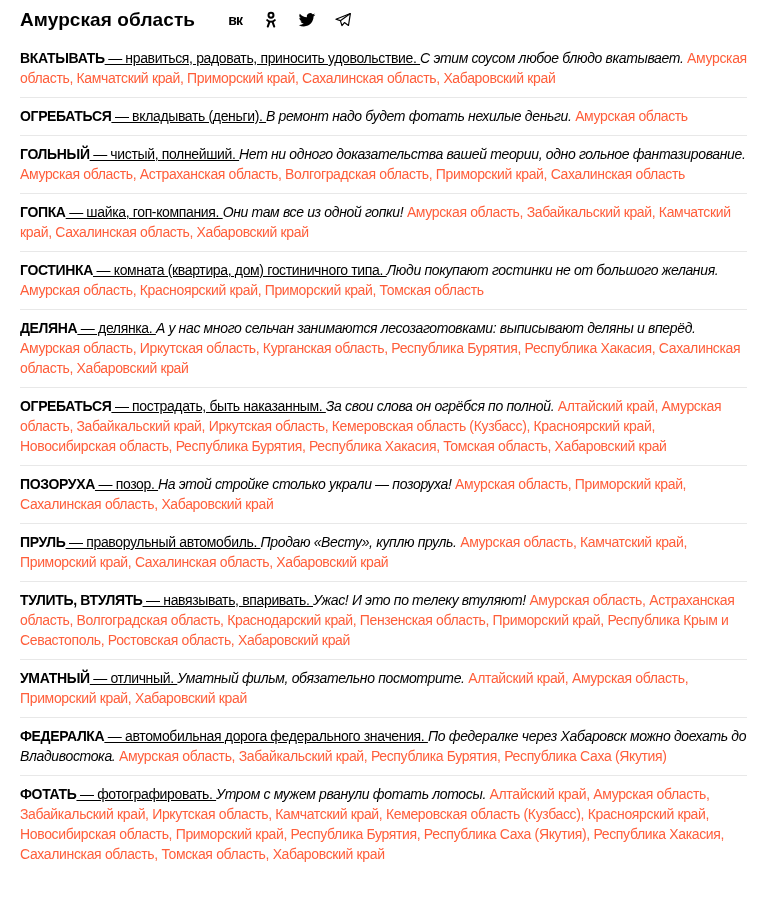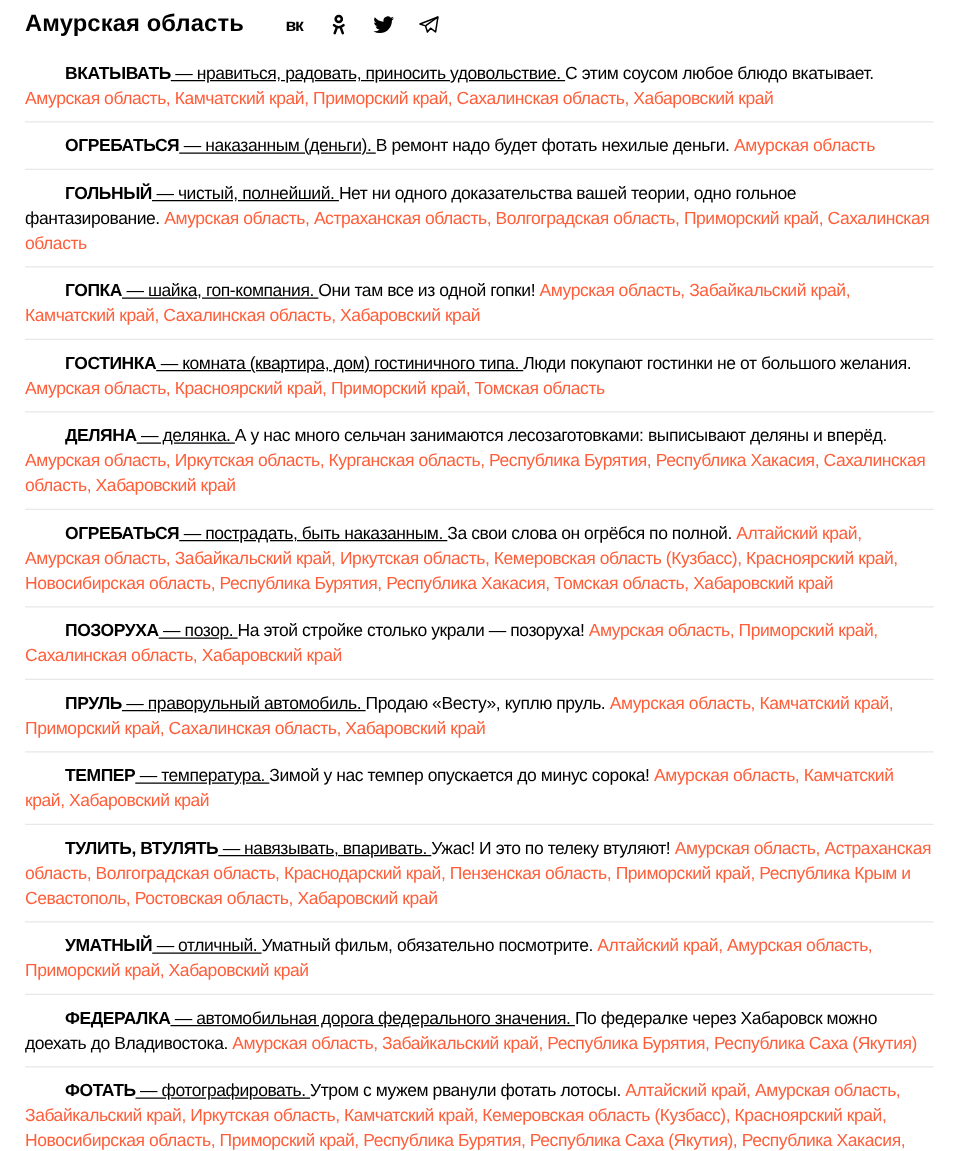--- a/index.html
+++ b/index.html
@@ -22,23 +22,23 @@
     width:20px;height:20px;display:inline-flex;align-items:center;justify-content:center;
     color:#000;cursor:pointer;
   }
   .icon svg{width:18px;height:18px;display:block;}
   .vk-text{font-weight:800;font-size:14px;letter-spacing:-1px;line-height:1;}
   #entries .entry{
     padding:8px 0 9px 0;
     font-size:14px;line-height:20px;letter-spacing:-0.35px;
   }
   #entries .entry + .entry{border-top:1px solid #e8e8e8;}
-  .term{font-weight:700;margin-left:32px;}
+  .term{font-weight:700;}
   .definition{font-style:normal;text-decoration:underline;}
-  .example{}
+  .example{font-style:italic;}
   .region-link{color:#ff5e3a;text-decoration:none;cursor:pointer;}
   .region-sep{color:#ff5e3a;}
 </style>
 </head>
 <body>
 
 <div class="page">
   <div class="header">
     <div class="title">Амурская область</div>
     <div class="icons" id="social-icons">
@@ -60,27 +60,26 @@
         <span class="icon">
           <svg viewBox="0 0 24 24" fill="none" stroke="currentColor" stroke-width="1.6" stroke-linejoin="round">
             <path d="M21.8 3.4 2.6 11l5.9 1.9 2.1 6.6 3.3-4.1 5.4 3.9z"></path>
             <path d="M8.5 12.9 21.8 3.4"></path>
           </svg>
         </span>
       </div>
   </div>
   <div id="entries">
       <div class="entry"><span class="term">ВКАТЫВАТЬ</span><span class="definition"> — нравиться, радовать, приносить удовольствие. </span><span class="example">С этим соусом любое блюдо вкатывает.</span> <span><a class="region-link">Амурская область</a><span class="region-sep">, </span><a class="region-link">Камчатский край</a><span class="region-sep">, </span><a class="region-link">Приморский край</a><span class="region-sep">, </span><a class="region-link">Сахалинская область</a><span class="region-sep">, </span><a class="region-link">Хабаровский край</a></span></div>
-      <div class="entry"><span class="term">ОГРЕБАТЬСЯ</span><span class="definition"> — наказанным (деньги). </span><span class="example">В ремонт надо будет фотать нехилые деньги.</span> <span><a class="region-link">Амурская область</a></span></div>
+      <div class="entry"><span class="term">ОГРЕБАТЬСЯ</span><span class="definition"> — вкладывать (деньги). </span><span class="example">В ремонт надо будет фотать нехилые деньги.</span> <span><a class="region-link">Амурская область</a></span></div>
       <div class="entry"><span class="term">ГОЛЬНЫЙ</span><span class="definition"> — чистый, полнейший. </span><span class="example">Нет ни одного доказательства вашей теории, одно гольное фантазирование.</span> <span><a class="region-link">Амурская область</a><span class="region-sep">, </span><a class="region-link">Астраханская область</a><span class="region-sep">, </span><a class="region-link">Волгоградская область</a><span class="region-sep">, </span><a class="region-link">Приморский край</a><span class="region-sep">, </span><a class="region-link">Сахалинская область</a></span></div>
       <div class="entry"><span class="term">ГОПКА</span><span class="definition"> — шайка, гоп-компания. </span><span class="example">Они там все из одной гопки!</span> <span><a class="region-link">Амурская область</a><span class="region-sep">, </span><a class="region-link">Забайкальский край</a><span class="region-sep">, </span><a class="region-link">Камчатский край</a><span class="region-sep">, </span><a class="region-link">Сахалинская область</a><span class="region-sep">, </span><a class="region-link">Хабаровский край</a></span></div>
       <div class="entry"><span class="term">ГОСТИНКА</span><span class="definition"> — комната (квартира, дом) гостиничного типа. </span><span class="example">Люди покупают гостинки не от большого желания.</span> <span><a class="region-link">Амурская область</a><span class="region-sep">, </span><a class="region-link">Красноярский край</a><span class="region-sep">, </span><a class="region-link">Приморский край</a><span class="region-sep">, </span><a class="region-link">Томская область</a></span></div>
       <div class="entry"><span class="term">ДЕЛЯНА</span><span class="definition"> — делянка. </span><span class="example">А у нас много сельчан занимаются лесозаготовками: выписывают деляны и вперёд.</span> <span><a class="region-link">Амурская область</a><span class="region-sep">, </span><a class="region-link">Иркутская область</a><span class="region-sep">, </span><a class="region-link">Курганская область</a><span class="region-sep">, </span><a class="region-link">Республика Бурятия</a><span class="region-sep">, </span><a class="region-link">Республика Хакасия</a><span class="region-sep">, </span><a class="region-link">Сахалинская область</a><span class="region-sep">, </span><a class="region-link">Хабаровский край</a></span></div>
       <div class="entry"><span class="term">ОГРЕБАТЬСЯ</span><span class="definition"> — пострадать, быть наказанным. </span><span class="example">За свои слова он огрёбся по полной.</span> <span><a class="region-link">Алтайский край</a><span class="region-sep">, </span><a class="region-link">Амурская область</a><span class="region-sep">, </span><a class="region-link">Забайкальский край</a><span class="region-sep">, </span><a class="region-link">Иркутская область</a><span class="region-sep">, </span><a class="region-link">Кемеровская область (Кузбасс)</a><span class="region-sep">, </span><a class="region-link">Красноярский край</a><span class="region-sep">, </span><a class="region-link">Новосибирская область</a><span class="region-sep">, </span><a class="region-link">Республика Бурятия</a><span class="region-sep">, </span><a class="region-link">Республика Хакасия</a><span class="region-sep">, </span><a class="region-link">Томская область</a><span class="region-sep">, </span><a class="region-link">Хабаровский край</a></span></div>
       <div class="entry"><span class="term">ПОЗОРУХА</span><span class="definition"> — позор. </span><span class="example">На этой стройке столько украли — позоруха!</span> <span><a class="region-link">Амурская область</a><span class="region-sep">, </span><a class="region-link">Приморский край</a><span class="region-sep">, </span><a class="region-link">Сахалинская область</a><span class="region-sep">, </span><a class="region-link">Хабаровский край</a></span></div>
       <div class="entry"><span class="term">ПРУЛЬ</span><span class="definition"> — праворульный автомобиль. </span><span class="example">Продаю «Весту», куплю пруль.</span> <span><a class="region-link">Амурская область</a><span class="region-sep">, </span><a class="region-link">Камчатский край</a><span class="region-sep">, </span><a class="region-link">Приморский край</a><span class="region-sep">, </span><a class="region-link">Сахалинская область</a><span class="region-sep">, </span><a class="region-link">Хабаровский край</a></span></div>
-      <div class="entry"><span class="term">ТЕМПЕР</span><span class="definition"> — температура. </span><span class="example">Зимой у нас темпер опускается до минус сорока!</span> <span><a class="region-link">Амурская область</a><span class="region-sep">, </span><a class="region-link">Камчатский край</a><span class="region-sep">, </span><a class="region-link">Хабаровский край</a></span></div>
       <div class="entry"><span class="term">ТУЛИТЬ, ВТУЛЯТЬ</span><span class="definition"> — навязывать, впаривать. </span><span class="example">Ужас! И это по телеку втуляют!</span> <span><a class="region-link">Амурская область</a><span class="region-sep">, </span><a class="region-link">Астраханская область</a><span class="region-sep">, </span><a class="region-link">Волгоградская область</a><span class="region-sep">, </span><a class="region-link">Краснодарский край</a><span class="region-sep">, </span><a class="region-link">Пензенская область</a><span class="region-sep">, </span><a class="region-link">Приморский край</a><span class="region-sep">, </span><a class="region-link">Республика Крым и Севастополь</a><span class="region-sep">, </span><a class="region-link">Ростовская область</a><span class="region-sep">, </span><a class="region-link">Хабаровский край</a></span></div>
       <div class="entry"><span class="term">УМАТНЫЙ</span><span class="definition"> — отличный. </span><span class="example">Уматный фильм, обязательно посмотрите.</span> <span><a class="region-link">Алтайский край</a><span class="region-sep">, </span><a class="region-link">Амурская область</a><span class="region-sep">, </span><a class="region-link">Приморский край</a><span class="region-sep">, </span><a class="region-link">Хабаровский край</a></span></div>
       <div class="entry"><span class="term">ФЕДЕРАЛКА</span><span class="definition"> — автомобильная дорога федерального значения. </span><span class="example">По федералке через Хабаровск можно доехать до Владивостока.</span> <span><a class="region-link">Амурская область</a><span class="region-sep">, </span><a class="region-link">Забайкальский край</a><span class="region-sep">, </span><a class="region-link">Республика Бурятия</a><span class="region-sep">, </span><a class="region-link">Республика Саха (Якутия)</a></span></div>
       <div class="entry"><span class="term">ФОТАТЬ</span><span class="definition"> — фотографировать. </span><span class="example">Утром с мужем рванули фотать лотосы.</span> <span><a class="region-link">Алтайский край</a><span class="region-sep">, </span><a class="region-link">Амурская область</a><span class="region-sep">, </span><a class="region-link">Забайкальский край</a><span class="region-sep">, </span><a class="region-link">Иркутская область</a><span class="region-sep">, </span><a class="region-link">Камчатский край</a><span class="region-sep">, </span><a class="region-link">Кемеровская область (Кузбасс)</a><span class="region-sep">, </span><a class="region-link">Красноярский край</a><span class="region-sep">, </span><a class="region-link">Новосибирская область</a><span class="region-sep">, </span><a class="region-link">Приморский край</a><span class="region-sep">, </span><a class="region-link">Республика Бурятия</a><span class="region-sep">, </span><a class="region-link">Республика Саха (Якутия)</a><span class="region-sep">, </span><a class="region-link">Республика Хакасия</a><span class="region-sep">, </span><a class="region-link">Сахалинская область</a><span class="region-sep">, </span><a class="region-link">Томская область</a><span class="region-sep">, </span><a class="region-link">Хабаровский край</a></span></div>
     </div>
 </div>
 
 </body></html>

